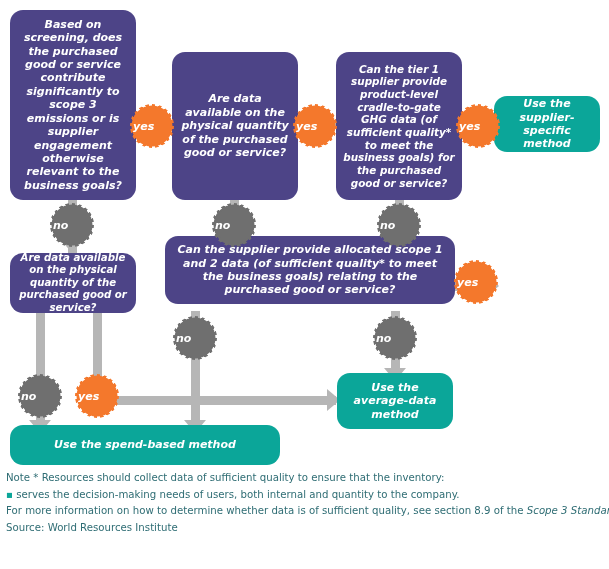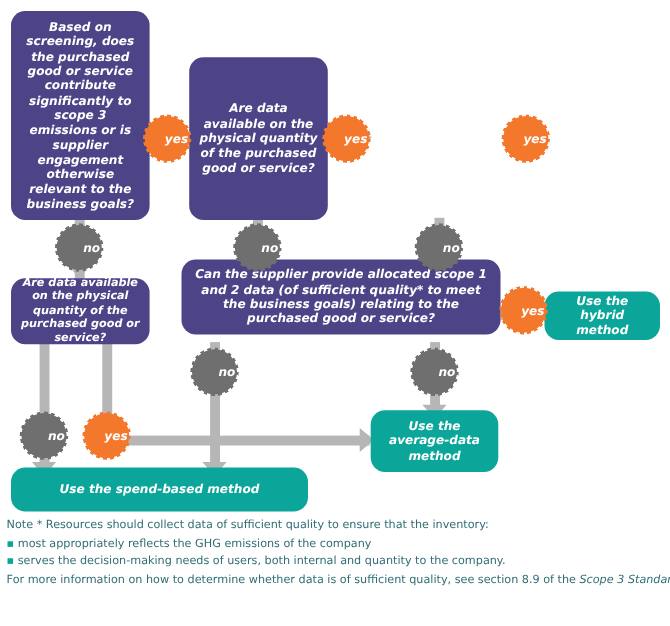--- a/index.html
+++ b/index.html
@@ -45,21 +45,21 @@
     z-index:3;
   }
   .node.purple{background:#4d4487;}
   .node.teal{background:#0ba699;}
 
   
   .badge{
     position:absolute;
     width:38px;height:38px;
     border-radius:50%;
-    display:flex;align-items:center;justify-content:flex-end;
+    display:flex;align-items:center;justify-content:flex-start;
     color:#ffffff;
     font-style:italic;font-weight:bold;
     font-size:11px;
     z-index:5;
   }
   .badge.yes{
     background:#f4782c;
     box-shadow:0 0 0 1.5px #f4782c;
   }
   .badge.no{
@@ -133,33 +133,36 @@
   <div class="arrow-down" style="left:384px;top:368px;"></div>
 
   <div class="node purple" style="left:10px;top:10px;width:126px;height:190px;font-size:11px;">
     <span>Based on screening, does the purchased good or service contribute significantly to scope 3 emissions or is supplier engagement otherwise relevant to the business goals?</span>
   </div>
 
   <div class="node purple" style="left:172px;top:52px;width:126px;height:148px;font-size:11px;">
     <span>Are data available on the physical quantity of the purchased good or service?</span>
   </div>
 
-
+  <div class="node purple" style="left:336px;top:52px;width:126px;height:148px;font-size:10.4px;">
+    <span>Can the tier 1 supplier provide product-level cradle-to-gate GHG data (of sufficient quality* to meet the business goals) for the purchased good or service?</span>
+  </div>
+
+  <div class="node teal" style="left:494px;top:96px;width:106px;height:56px;font-size:11px;">
+    <span>Use the supplier-specific method</span>
+  </div>
 
   <div class="node purple" style="left:10px;top:253px;width:126px;height:60px;font-size:10.2px;">
     <span>Are data available on the physical quantity of the purchased good or service?</span>
   </div>
 
   <div class="node purple" style="left:165px;top:236px;width:290px;height:68px;font-size:11px;">
     <span>Can the supplier provide allocated scope 1 and 2 data (of sufficient quality* to meet the business goals) relating to the purchased good or service?</span>
   </div>
 
-  <div class="node teal" style="left:495px;top:265px;width:105px;height:44px;font-size:11px;">
-    <span>Use the hybrid method</span>
-  </div>
 
   <div class="node teal" style="left:10px;top:425px;width:270px;height:31px;font-size:11px;">
     <span>Use the spend-based method</span>
   </div>
 
   <div class="node teal" style="left:337px;top:373px;width:116px;height:56px;font-size:11px;">
     <span>Use the average-data method</span>
   </div>
 
   <div class="badge yes" style="left:133px;top:107px;">
@@ -205,22 +208,19 @@
   <div class="badge yes" style="left:78px;top:377px;">
     <span>yes</span>
   </div>
 
 </div>
 
 <div id="notes">
   <div class="ln">Note * Resources should collect data of sufficient quality to ensure that the inventory:</div>
   <div class="ln">
     <span class="bullet">▪</span>
-    <span>most appropriately reflects the GHG emissions of the company</span>
-  </div>
-  <div class="ln">
-    <span class="bullet">▪</span>
     <span>serves the decision-making needs of users, both internal and quantity to the company.</span>
   </div>
   <div class="ln">
     <span>For more information on how to determine whether data is of sufficient quality, see section 8.9 of the </span><span class="ital">Scope 3 Standard</span>
   </div>
+  <div class="ln">Source: World Resources Institute</div>
 </div>
 
 </body></html>

